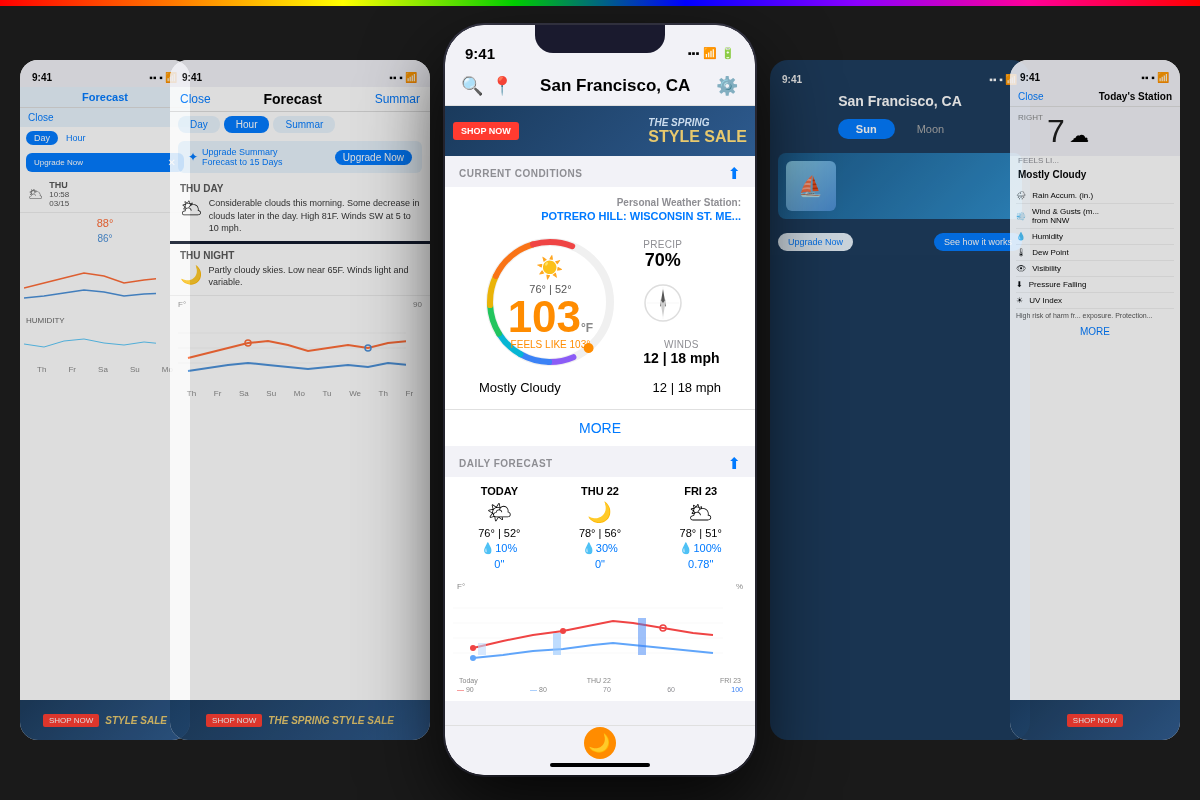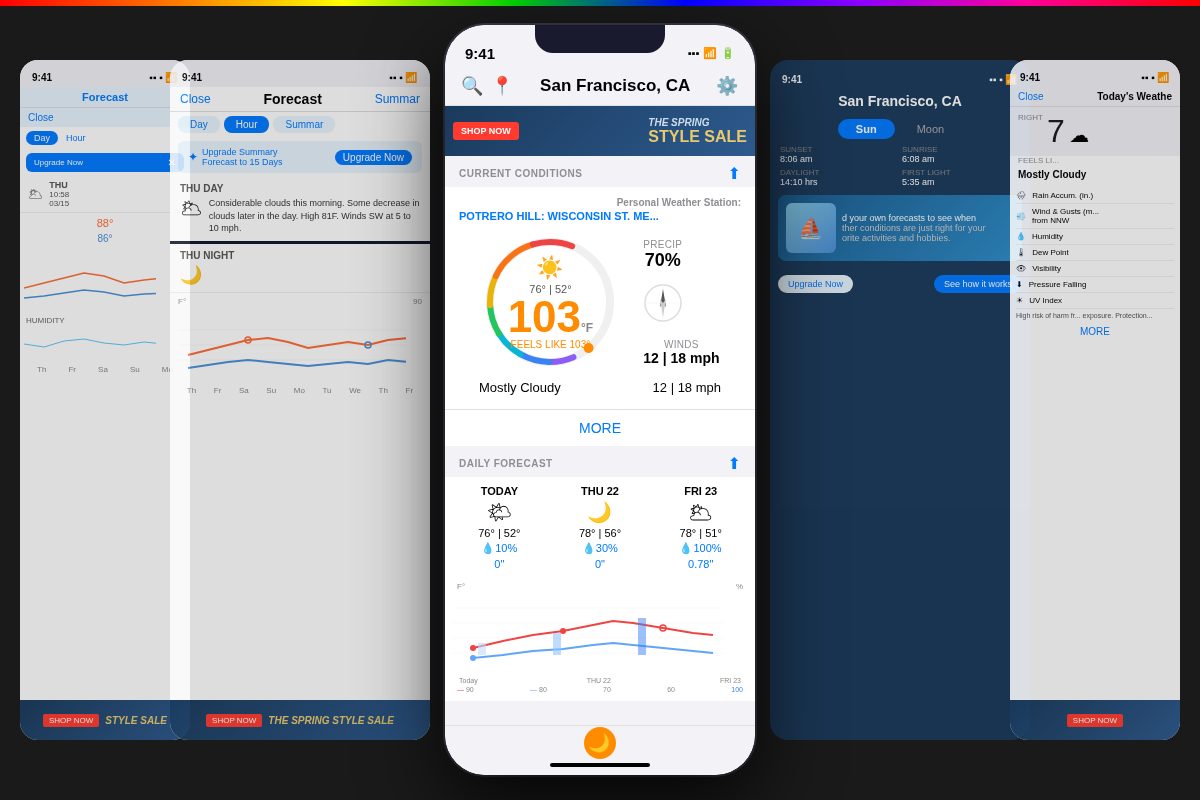--- a/index.html
+++ b/index.html
@@ -217,21 +217,21 @@
       color: #8e8e93;
       text-align: right;
       margin-bottom: 2px;
       font-weight: bold;
     }
 
     .pws-name {
       font-size: 11px;
       font-weight: 700;
       color: #007aff;
-      text-align: left;
+      text-align: right;
       margin-bottom: 10px;
     }
 
     
     .temp-area {
       display: flex;
       align-items: center;
       justify-content: space-around;
       padding: 0 10px;
     }
@@ -467,20 +467,21 @@
     <div style="font-size:10px; font-weight:600; color:#555; margin-bottom:3px;">THU DAY</div>
     <div style="display:flex; gap:6px; align-items:flex-start;">
       <span style="font-size:18px;">🌥</span>
       <p style="font-size:9px; color:#333; line-height:1.4;">Considerable clouds this morning. Some decrease in clouds later in the day. High 81F. Winds SW at 5 to 10 mph.</p>
     </div>
   </div>
   <div style="padding:6px 10px; border-bottom:1px solid #eee;">
     <div style="font-size:10px; font-weight:600; color:#555; margin-bottom:3px;">THU NIGHT</div>
     <div style="display:flex; gap:6px; align-items:flex-start;">
       <span style="font-size:18px;">🌙</span>
+      <p style="font-size:9px; color:#333; line-height:1.4;">Partly cloudy skies. Low near 65F. Winds light and variable.</p>
     </div>
   </div>
   
   <div style="padding:4px 8px; font-size:8px; color:#888; display:flex; justify-content:space-between;">
     <span>F°</span>
     <span>90</span>
   </div>
   <svg width="244" height="70" style="padding: 0 8px;">
     <line x1="0" y1="20" x2="244" y2="20" stroke="#eee" stroke-width="0.5"></line>
     <line x1="0" y1="35" x2="244" y2="35" stroke="#eee" stroke-width="0.5"></line>
@@ -511,63 +512,40 @@
   <div style="display:flex; justify-content:space-between; padding:14px 12px 4px; font-size:10px; font-weight:600; color:#fff; background: transparent;">
     <span>9:41</span>
     <span style="font-size:10px;">▪▪ ▪ 📶</span>
   </div>
   <div style="text-align:center; color:#fff; font-size:14px; font-weight:600; padding:4px;">San Francisco, CA</div>
   <div style="display:flex; justify-content:center; gap:4px; padding:6px 0;">
     <span style="background:#007aff; color:#fff; padding:4px 18px; border-radius:10px; font-size:11px; font-weight:600;">Sun</span>
     <span style="color:#aaa; padding:4px 18px; font-size:11px;">Moon</span>
   </div>
 
-  <div style="display:grid; grid-template-columns:1fr 1fr; gap:4px; padding:0 10px; font-size:9px; color:#ccc;">
-    <div>
-      <div style="color:#888; font-size:8px;">SUNSET</div>
-      <div style="color:#fff;">8:06 am</div>
-    </div>
-    <div>
-      <div style="color:#888; font-size:8px;">SUNRISE</div>
-      <div style="color:#fff;">6:08 am</div>
-    </div>
-    <div>
-      <div style="color:#888; font-size:8px;">DAYLIGHT</div>
-      <div style="color:#fff;">14:10 hrs</div>
-    </div>
-    <div>
-      <div style="color:#888; font-size:8px;">FIRST LIGHT</div>
-      <div style="color:#fff;">5:35 am</div>
-    </div>
-  </div>
 
   <div style="background:linear-gradient(135deg,#1a5c8e,#2d8ecc); border-radius:8px; margin:8px; padding:8px; display:flex; align-items:center; gap:6px;">
     <div style="width:50px; height:50px; background: linear-gradient(135deg,#87ceeb,#4a90d9); border-radius:6px; display:flex; align-items:center; justify-content:center;">
       <span style="font-size:20px;">⛵</span>
-    </div>
-    <div>
-      <div style="font-size:9px; color:#fff;">d your own forecasts to see when</div>
-      <div style="font-size:9px; color:#ccc;">ther conditions are just right for your</div>
-      <div style="font-size:9px; color:#ccc;">orite activities and hobbies.</div>
     </div>
   </div>
   <div style="display:flex; justify-content:space-between; padding:6px 8px; gap:4px;">
     <span style="background:#e8f4fd; color:#007aff; padding:4px 10px; border-radius:10px; font-size:9px;">Upgrade Now</span>
     <span style="background:#007aff; color:#fff; padding:4px 10px; border-radius:10px; font-size:9px;">See how it works</span>
   </div>
 </div>
 
 <div class="bg-phone-right">
   <div style="display:flex; justify-content:space-between; padding:12px 10px 4px; font-size:10px; font-weight:600; background:#f2f2f7;">
     <span>9:41</span>
     <span style="font-size:10px;">▪▪ ▪ 📶</span>
   </div>
   <div style="display:flex; justify-content:space-between; align-items:center; padding:4px 8px; border-bottom:1px solid #ddd; background:#f2f2f7;">
     <span style="font-size:10px; color:#007aff;">Close</span>
-    <span style="font-size:10px; font-weight:600;">Today's Weathe</span>
+    <span style="font-size:10px; font-weight:600;">Today's Station</span>
   </div>
   <div style="padding:6px 8px; display:flex; align-items:flex-start; gap:4px; background:#f2f2f7;">
     <span style="font-size:8px; color:#888;">RIGHT</span>
     <div>
       <span style="font-size:32px; font-weight:200; color:#1a1a1a;">7</span>
       <span style="font-size:20px;">☁</span>
     </div>
   </div>
   <div style="padding:0 8px 4px; font-size:8px; color:#8e8e93;">FEELS LI...</div>
   <div style="padding:0 8px 8px; font-size:10px; font-weight:600;">Mostly Cloudy</div>

